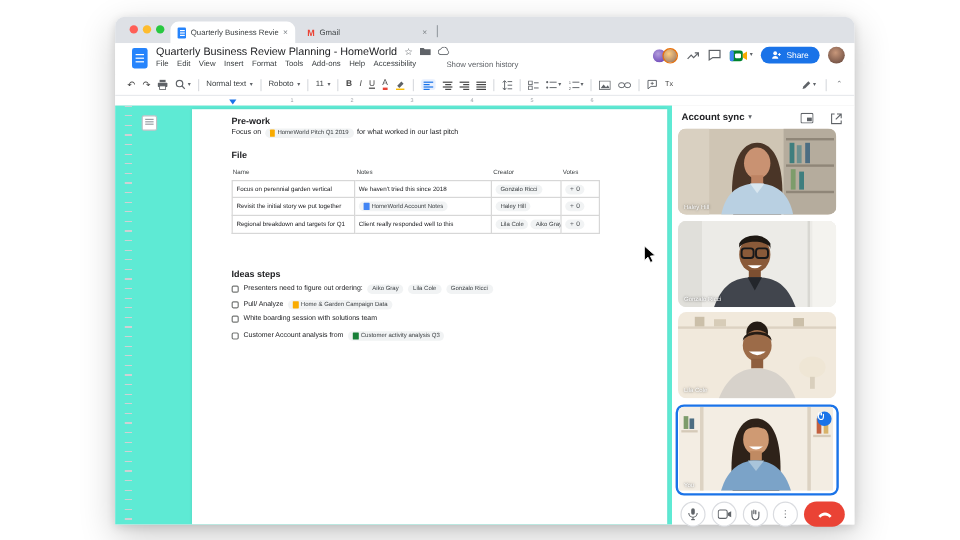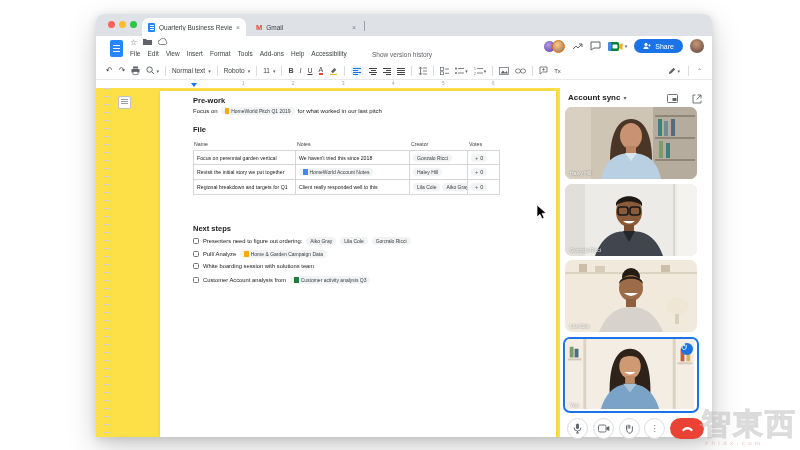--- a/index.html
+++ b/index.html
@@ -47,21 +47,21 @@
   .bars.left i:nth-child(2){width:60%;} .bars.left i:nth-child(4){width:60%;}
   .bars.center i:nth-child(2){width:60%;margin-left:20%;} .bars.center i:nth-child(4){width:60%;margin-left:20%;}
   .bars.right i:nth-child(2){width:60%;margin-left:40%;} .bars.right i:nth-child(4){width:60%;margin-left:40%;}
   .toolbar-right{margin-left:auto;display:flex;align-items:center;gap:8px;}
   
   .ruler{position:absolute;left:0;top:66px;width:616px;height:8px;background:#fff;border-bottom:1px solid #e3e3e3;}
   .ruler .num{position:absolute;top:1px;font-size:4.5px;color:#9aa0a6;}
   .ruler-marker{position:absolute;left:95px;top:3px;width:0;height:0;border-left:3px solid transparent;
        border-right:3px solid transparent;border-top:4px solid #1a73e8;}
   
-  .canvas{position:absolute;left:0;top:74px;width:464px;height:349px;background:#fde047;overflow:hidden;}
+  .canvas{position:absolute;left:0;top:74px;width:464px;height:349px;background:#5eead4;overflow:hidden;}
   .vruler{position:absolute;left:8px;top:0;width:6px;height:349px;
        background:repeating-linear-gradient(to bottom,#cfd1d4 0 1px,transparent 1px 8px);}
   .outline-btn{position:absolute;left:22px;top:8px;width:13px;height:13px;border:1px solid #bdc1c6;background:#fff;
        border-radius:2px;box-sizing:border-box;}
   .outline-btn:before{content:"";position:absolute;left:2px;top:2px;width:7px;height:1px;background:#9aa0a6;
        box-shadow:0 2px 0 #9aa0a6,0 4px 0 #9aa0a6;}
   .page{position:absolute;left:64px;top:3px;width:396px;height:346px;background:#fff;
        box-shadow:0 0 3px rgba(0,0,0,.12);}
   .h-doc{position:absolute;left:33px;font-size:7.5px;font-weight:bold;color:#202124;}
   .docline{position:absolute;left:33px;font-size:6px;color:#202124;display:flex;align-items:center;gap:3px;}
@@ -125,20 +125,21 @@
         <span class="gmail-m">M</span>
         <span style="flex:1">Gmail</span>
         <span class="close">×</span>
       </div>
       <div class="tab-divider" style="left:268px"></div>
     </div>
 
     <div class="docheader">
       <div class="docs-icon"></div>
       <div class="doctitle">
+        <span>Quarterly Business Review Planning - HomeWorld</span>
         <span class="title-ic">☆</span>
         <span class="title-ic">
           <svg width="9" height="7" viewBox="0 0 9 7">
               <path d="M0 1h3l1 1h5v5H0z" fill="#5f6368"></path>
             </svg>
         </span>
         <span class="title-ic">
           <svg width="10" height="7" viewBox="0 0 10 7">
               <path d="M2.5 6.5a2.2 2.2 0 01-.3-4.4A3 3 0 018 3a2 2 0 01-.5 3.5z" fill="none" stroke="#5f6368" stroke-width=".8"></path>
             </svg>
@@ -410,21 +411,21 @@
               <span class="tc c-votes">
                   <span class="vote-pill">
                     <span>+</span>
                     <span style="color:#3c4043">0</span>
                   </span>
                 </span>
             </div>
           </div>
         </div>
 
-        <div class="h-doc" style="top:133px">Next steps</div>
+        <div class="h-doc" style="top:133px">Ideas steps</div>
 
         <div class="check-item" style="top:146px">
           <span class="cbox"></span>
           <span>Presenters need to figure out ordering:</span>
           <span class="pchip">Aiko Gray</span>
           <span class="pchip">Lila Cole</span>
           <span class="pchip">Gonzalo Ricci</span>
         </div>
         <div class="check-item" style="top:159px">
           <span class="cbox"></span>
@@ -582,17 +583,13 @@
       </span>
     </div>
   </div>
 
   <span class="cursor">
     <svg width="11" height="15" viewBox="0 0 11 15">
         <path d="M1 0l0 12 3-2.7 2.1 4.4 2-1-2.1-4.3L10 8z" fill="#000" stroke="#fff" stroke-width=".7"></path>
       </svg>
   </span>
 
-  <div class="watermark">
-    <div class="wm-main">智東西</div>
-    <div class="wm-sub">zhidx.com</div>
-  </div>
 </div>
 
 </body></html>

